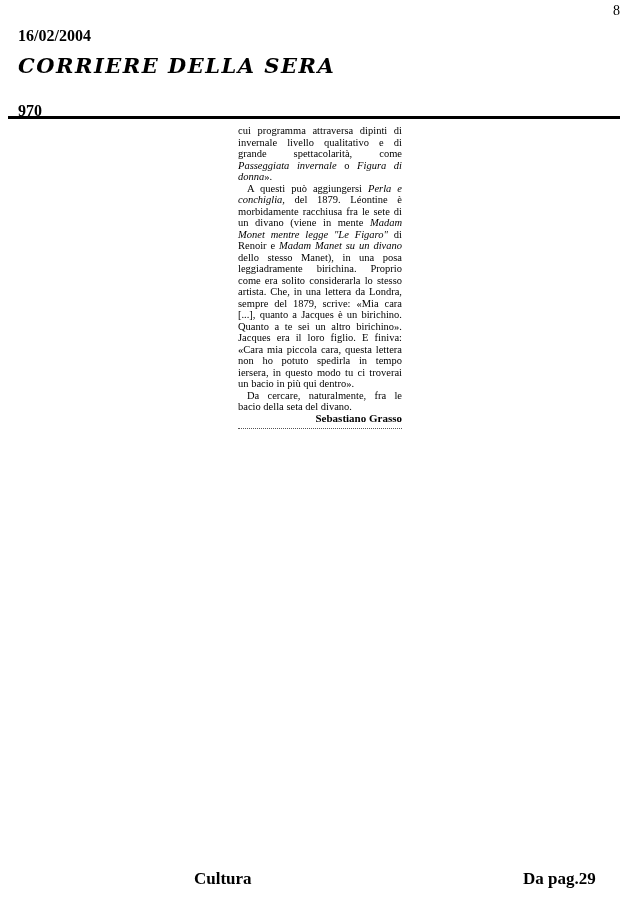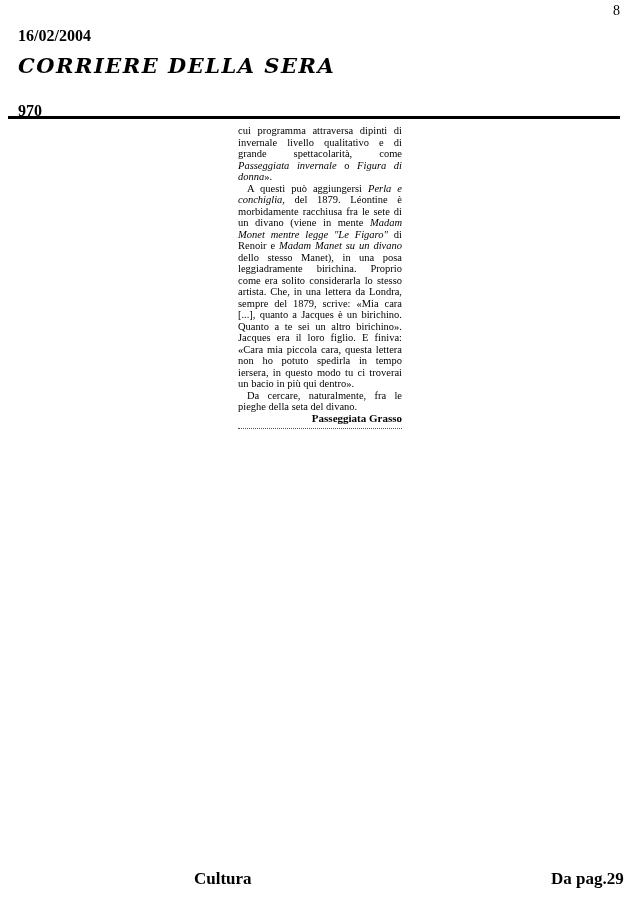--- a/index.html
+++ b/index.html
@@ -89,42 +89,42 @@
     font-size: 8.5px;
     margin-right: 3px;
   }
   .footer-label {
     position: absolute;
     top: 869px;
     font-weight: bold;
     font-size: 17px;
   }
   .footer-left  { left: 194px; }
-  .footer-right { left: 551px; }
+  .footer-right { left: 523px; }
 </style>
 </head>
 <body>
 
 <div class="page">
 
   <div class="page-number">8</div>
 
   <div class="header-center issue-date">16/02/2004</div>
 
   <div class="header-center masthead">CORRIERE DELLA SERA</div>
 
   <div class="header-center edition-number">970</div>
 
   <div class="header-rule"></div>
 
   <div class="article" lang="it">
     <p class="para"><span>cui programma attraversa dipinti di invernale livello qualitativo e di grande spettacolarità, come </span><span style="font-style: italic;">Passeggiata invernale</span><span> o </span><span style="font-style: italic;">Figura di donna</span><span>».</span></p>
     <p class="para indent"><span>A questi può aggiungersi </span><span style="font-style: italic;">Perla e conchiglia,</span><span> del 1879. Léontine è morbidamente racchiusa fra le sete di un divano (viene in mente </span><span style="font-style: italic;">Madam Monet mentre legge "Le Figaro"</span><span> di Renoir e </span><span style="font-style: italic;">Madam Manet su un divano</span><span> dello stesso Manet), in una posa leggiadramente birichina. Proprio come era solito considerarla lo stesso artista. Che, in una lettera da Londra, sempre del 1879, scrive: «Mia cara [...], quanto a Jacques è un birichino. Quanto a te sei un altro birichino». Jacques era il loro figlio. E finiva: «Cara mia piccola cara, questa lettera non ho potuto spedirla in tempo iersera, in questo modo tu ci troverai un bacio in più qui dentro».</span></p>
-    <p class="para indent"><span>Da cercare, naturalmente, fra le pieghe della seta del divano.</span></p>
-    <p class="byline">Passeggiata Grasso</p>
+    <p class="para indent"><span>Da cercare, naturalmente, fra le bacio della seta del divano.</span></p>
+    <p class="byline">Sebastiano Grasso</p>
     <hr class="dotted-separator">
   </div>
 
   <div class="footer-label footer-left">Cultura</div>
 
   <div class="footer-label footer-right">Da pag.29</div>
 
 </div>
 
 </body></html>

